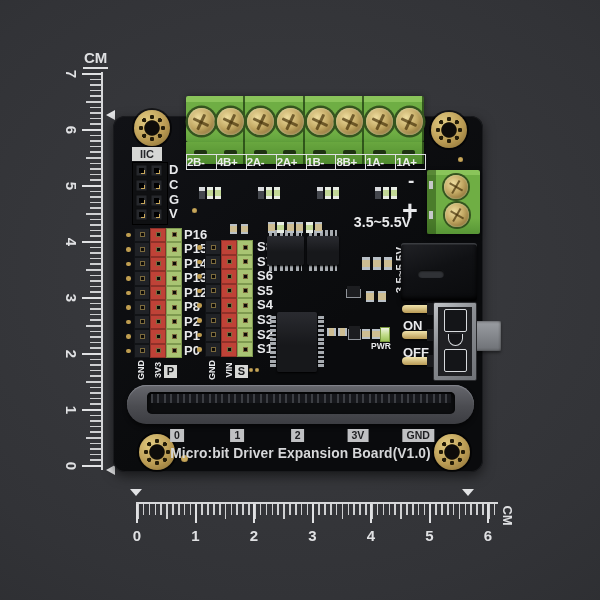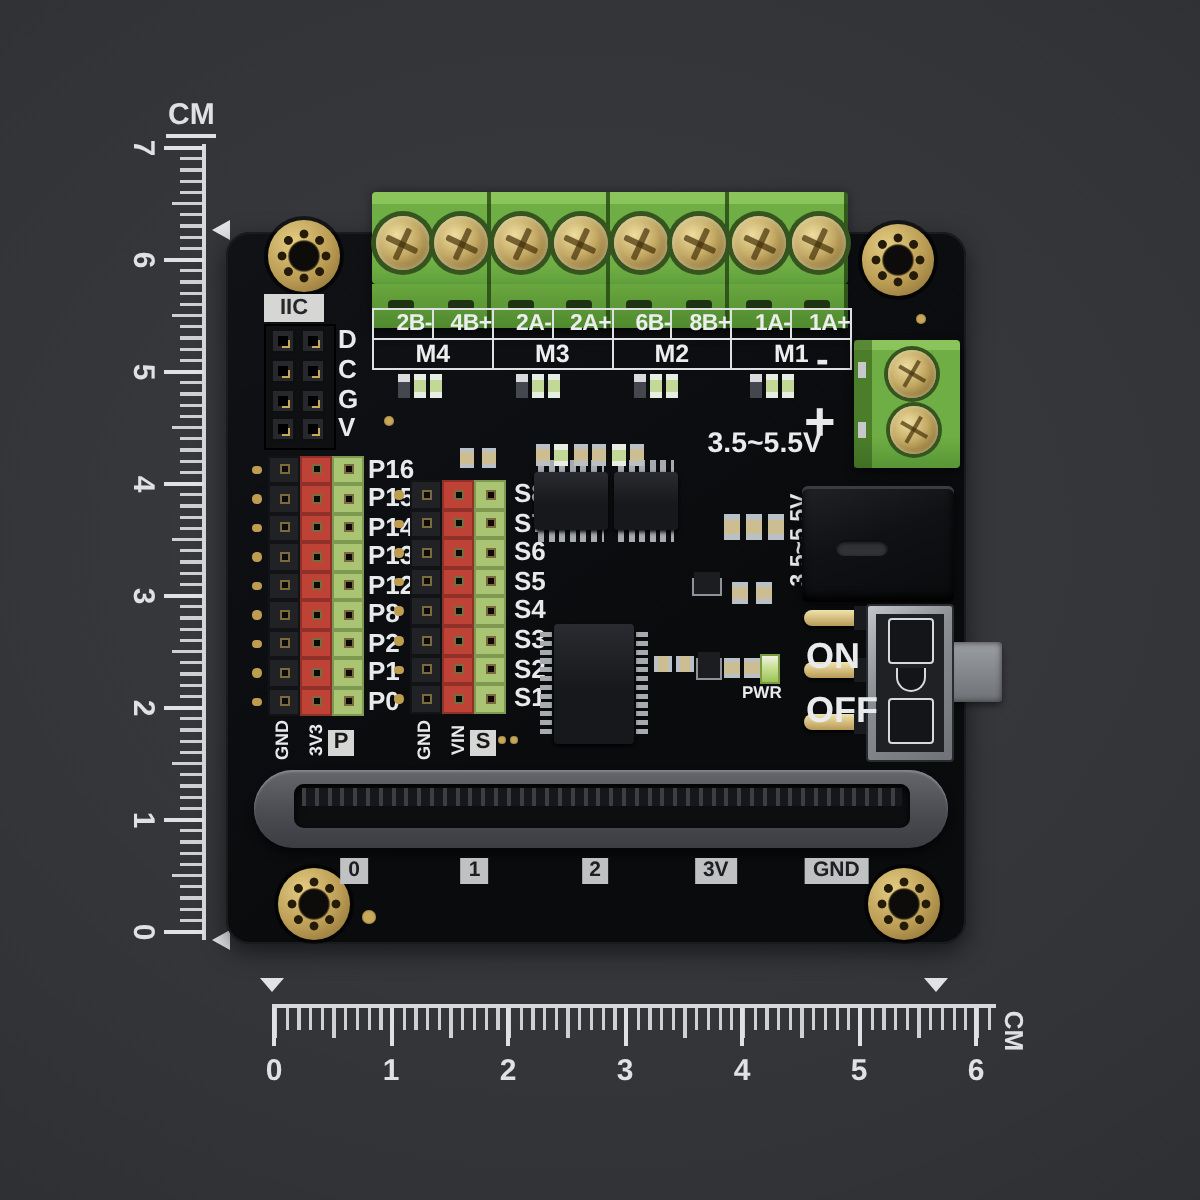--- a/index.html
+++ b/index.html
@@ -72,21 +72,21 @@
   .screw{left:calc(187.5px + var(--i)*29.75px);top:108px;width:27px;height:27px;border-radius:50%;
     background:radial-gradient(circle at 38% 35%, #eedd9f, #c3a964 45%, #8f7438 78%, #6b541f);
     box-shadow:0 0 0 2.5px #35541f, inset 0 0 3px rgba(255,255,255,.5);}
   .screw::before,.screw::after{content:"";position:absolute;left:50%;top:50%;background:rgba(70,50,10,.7);border-radius:1px;}
   .screw::before{width:17px;height:2.6px;transform:translate(-50%,-50%) rotate(25deg);}
   .screw::after{width:2.6px;height:17px;transform:translate(-50%,-50%) rotate(25deg);}
 
   
   .mtable{left:186px;top:154px;width:238px;border:1.5px solid #dfe0e2;color:#eceded;}
   .mrow1{display:flex;height:14px;}
-  .mrow1 .cell{flex:1;text-align:right;line-height:14.5px;font-weight:bold;font-size:11.5px;letter-spacing:-.3px;border-right:1.5px solid #dfe0e2;}
+  .mrow1 .cell{flex:1;text-align:left;line-height:14.5px;font-weight:bold;font-size:11.5px;letter-spacing:-.3px;border-right:1.5px solid #dfe0e2;}
   .mrow1 .cell:last-child{border-right:none;}
   .mrow2{display:flex;height:14px;border-top:1.5px solid #dfe0e2;}
   .mrow2 .cell{flex:1;text-align:center;line-height:14px;font-weight:bold;font-size:12.5px;border-right:1.5px solid #dfe0e2;}
   .mrow2 .cell:last-child{border-right:none;}
 
   
   .ledgrp{left:calc(199px + var(--i)*58.8px);top:187px;width:24px;height:12px;}
   .ledgrp i{position:absolute;top:0;width:6px;height:12px;}
   .ledgrp i:nth-child(1){left:0;background:#44474d;box-shadow:inset 0 4px 0 #d8dadd;}
   .ledgrp i:nth-child(2){left:8px;background:linear-gradient(to bottom,#e8ede4 0 25%,#c2d896 25% 75%,#e8ede4 75%);}
@@ -176,21 +176,21 @@
   .sw1{top:6px;} .sw2{top:46px;}
   .swnotch{position:absolute;left:14px;top:31px;width:13px;height:11px;background:#141518;
     border:1.5px solid #d7dadd;border-top:none;border-radius:0 0 8px 8px;}
   .slider{left:474px;top:321px;width:27px;height:30px;border-radius:2px;
     background:linear-gradient(#9b9ea3,#6e7176);box-shadow:inset 0 0 3px #333, 0 2px 3px rgba(0,0,0,.4);}
   .swpin{left:402px;width:32px;height:8px;border-radius:4px;
     background:linear-gradient(#f0e3ac,#b89a55);box-shadow:0 1.5px 1.5px rgba(0,0,0,.7);}
   .swp1{top:305px;} .swp2{top:331px;} .swp3{top:357px;}
   .swpinb{left:427px;width:11px;height:12px;background:#1a1b1e;}
   .swb1{top:303px;} .swb2{top:329px;} .swb3{top:355px;}
-  .onoff{color:#e9eaec;font-weight:bold;font-size:18px;}
+  .onoff{color:#e9eaec;font-weight:bold;font-size:13px;}
   .on{left:403px;top:318px;} .off{left:403px;top:345px;}
   .pwrled{left:380px;top:327px;width:8px;height:13px;border:1px solid #7a9a3f;
     background:linear-gradient(#eef2e2,#c4dd8e 50%,#9cc257);}
   .pwr{left:371px;top:341px;color:#e9eaec;font-weight:bold;font-size:8.5px;}
 
   
   .econn{left:127px;top:385px;width:347px;height:39px;border-radius:19.5px;
     background:linear-gradient(#66676d,#4b4c51 55%,#3c3d42);
     box-shadow:inset 0 1px 1px #84868e, 0 3px 4px rgba(0,0,0,.5);}
   .eslot{left:147px;top:392px;width:308px;height:22px;border-radius:5px;background:#0d0e10;
@@ -318,31 +318,24 @@
       <div class="abs screw" style="--i: 7;"></div>
     </div>
 
   <div class="abs mtable">
     <div class="mrow1">
 
     <span class="cell" style="--i: 0;">2B-</span>
         <span class="cell" style="--i: 1;">4B+</span>
         <span class="cell" style="--i: 2;">2A-</span>
         <span class="cell" style="--i: 3;">2A+</span>
-        <span class="cell" style="--i: 4;">6B-</span>
+        <span class="cell" style="--i: 4;">1B-</span>
         <span class="cell" style="--i: 5;">8B+</span>
         <span class="cell" style="--i: 6;">1A-</span>
         <span class="cell" style="--i: 7;">1A+</span>
-      </div>
-    <div class="mrow2">
-
-    <span class="cell" style="--i: 0;">M4</span>
-        <span class="cell" style="--i: 1;">M3</span>
-        <span class="cell" style="--i: 2;">M2</span>
-        <span class="cell" style="--i: 3;">M1</span>
       </div>
   </div>
   <div>
 
   <div class="abs ledgrp" style="--i: 0;">
         <i></i>
         <i></i>
         <i></i>
       </div>
       <div class="abs ledgrp" style="--i: 1;">
@@ -577,14 +570,15 @@
   <div class="abs eslot"></div>
   <div class="abs epins"></div>
   <div>
 
   <span class="abs epad" style="--i: 0;">0</span>
       <span class="abs epad" style="--i: 1;">1</span>
       <span class="abs epad" style="--i: 2;">2</span>
       <span class="abs epad" style="--i: 3;">3V</span>
       <span class="abs epad" style="--i: 4;">GND</span>
     </div>
+  <div class="abs btitle">Micro:bit Driver Expansion Board(V1.0)</div>
 
 </div>
 
 </body></html>

